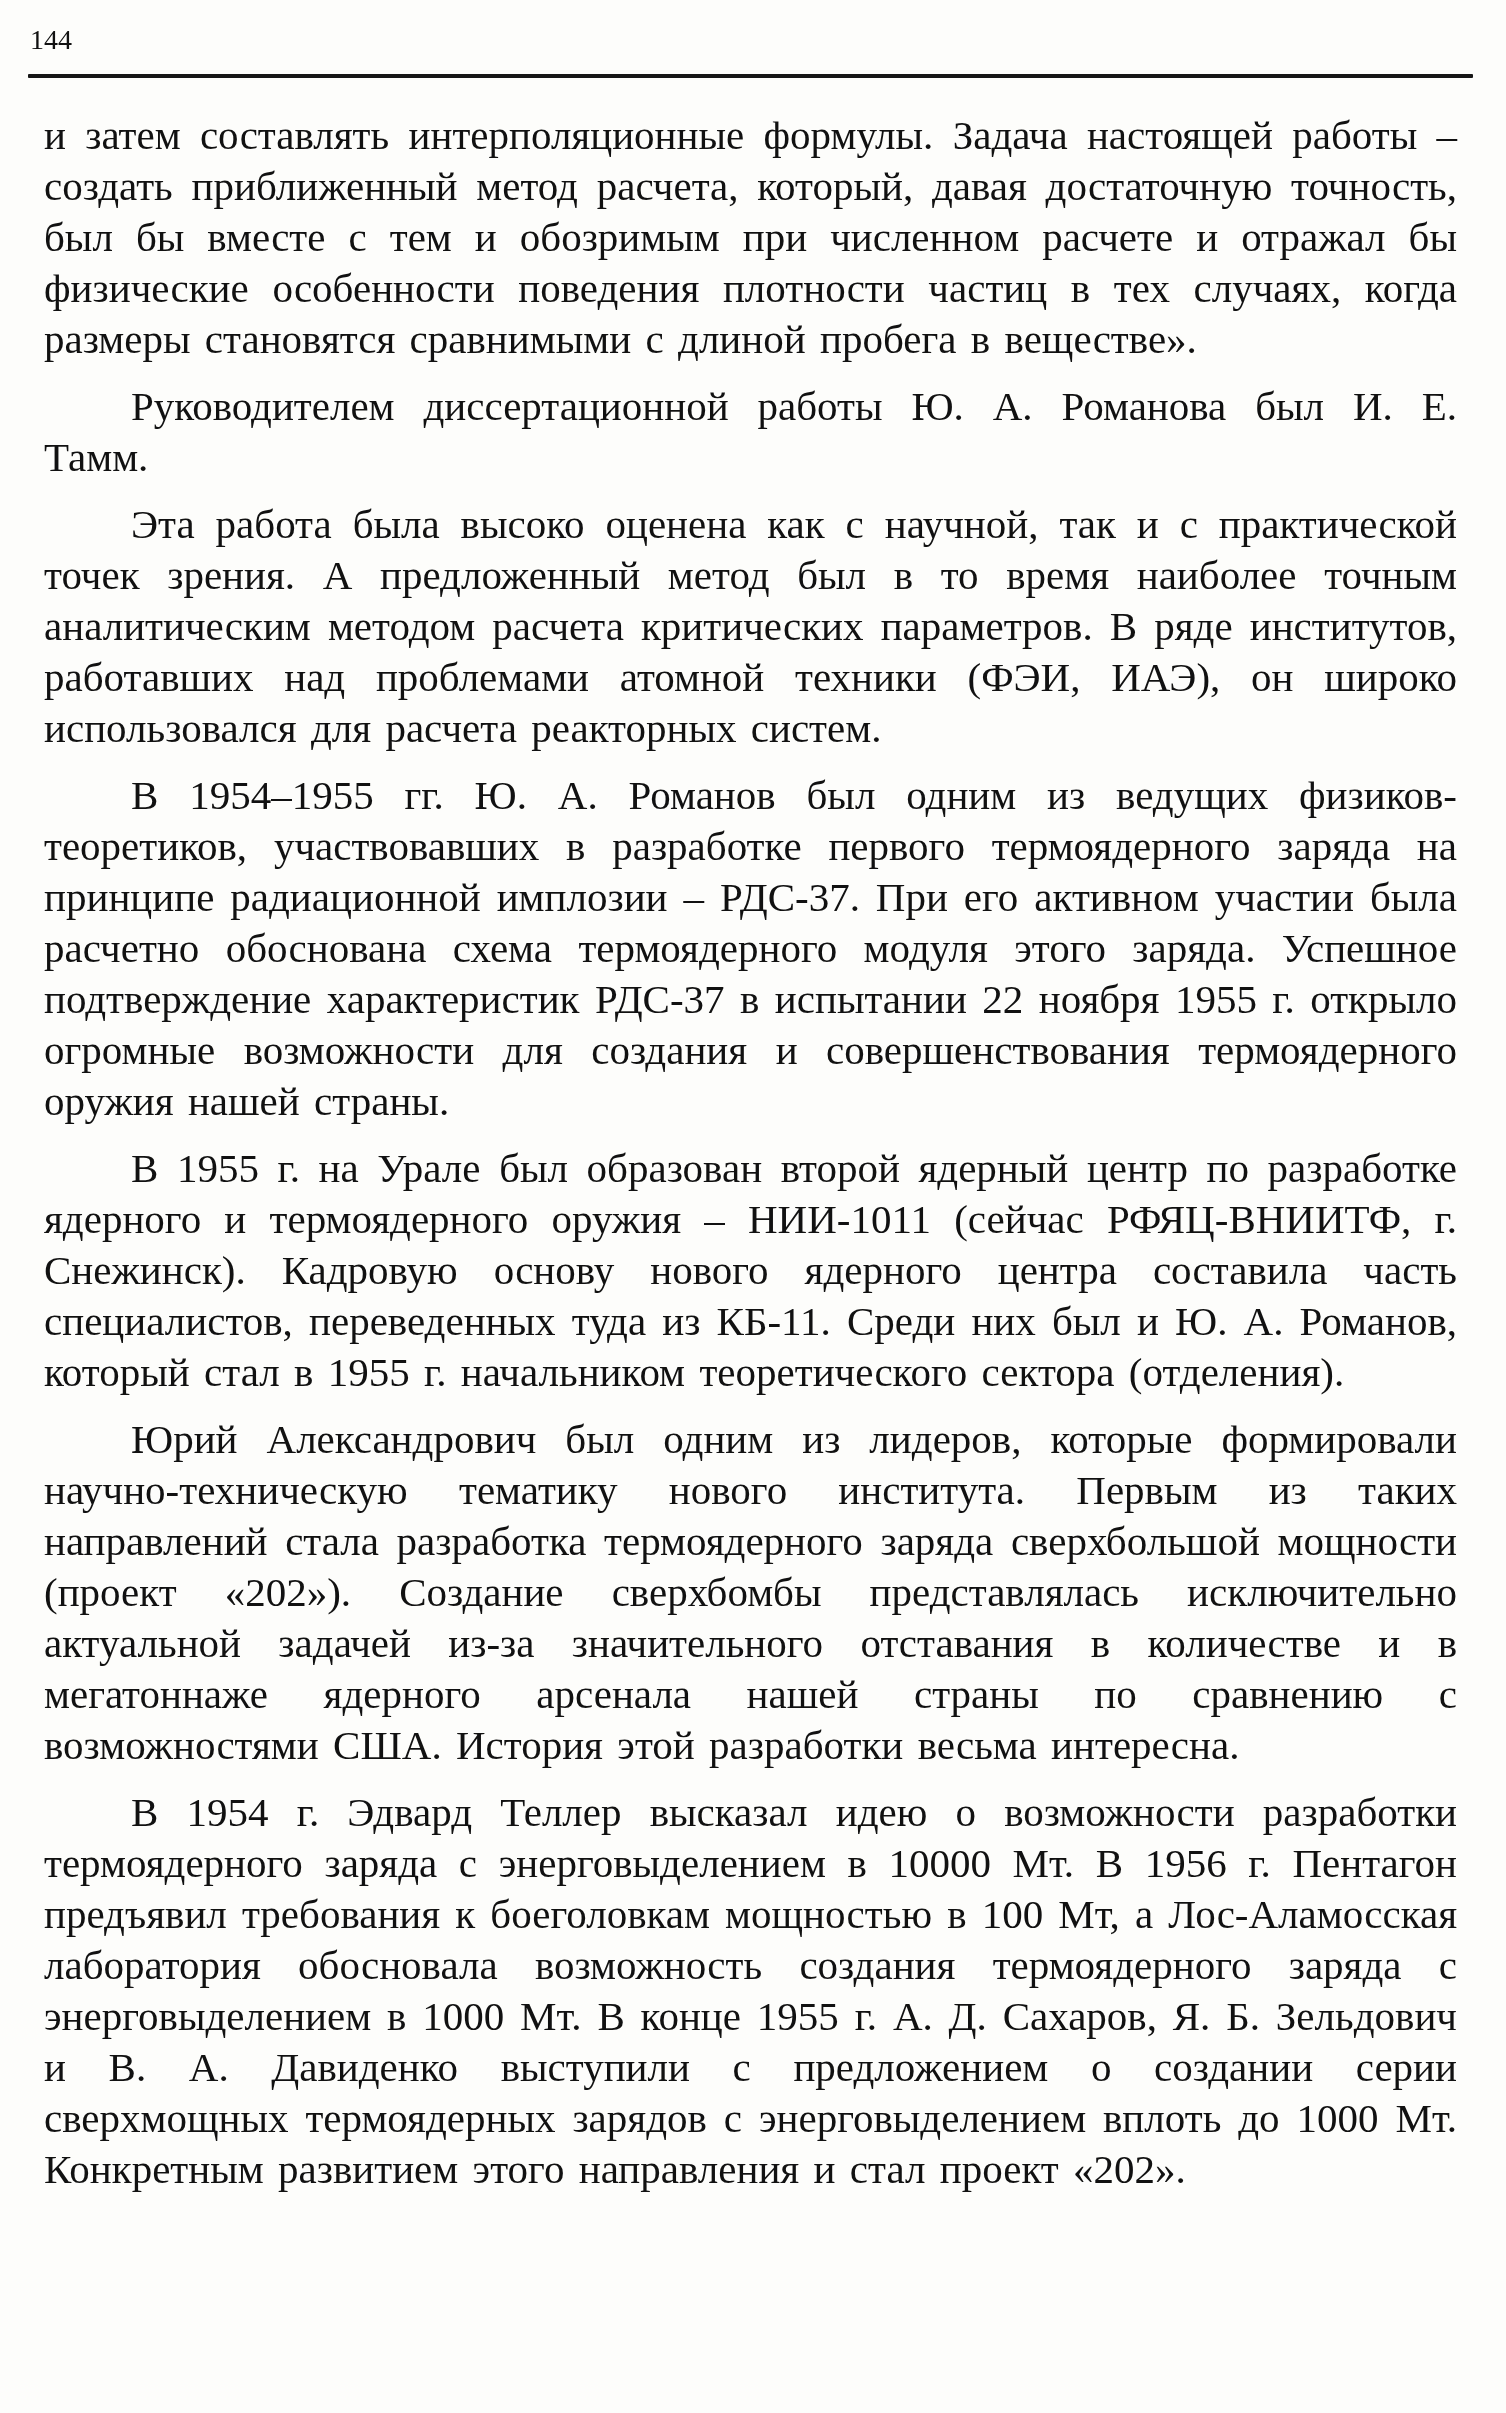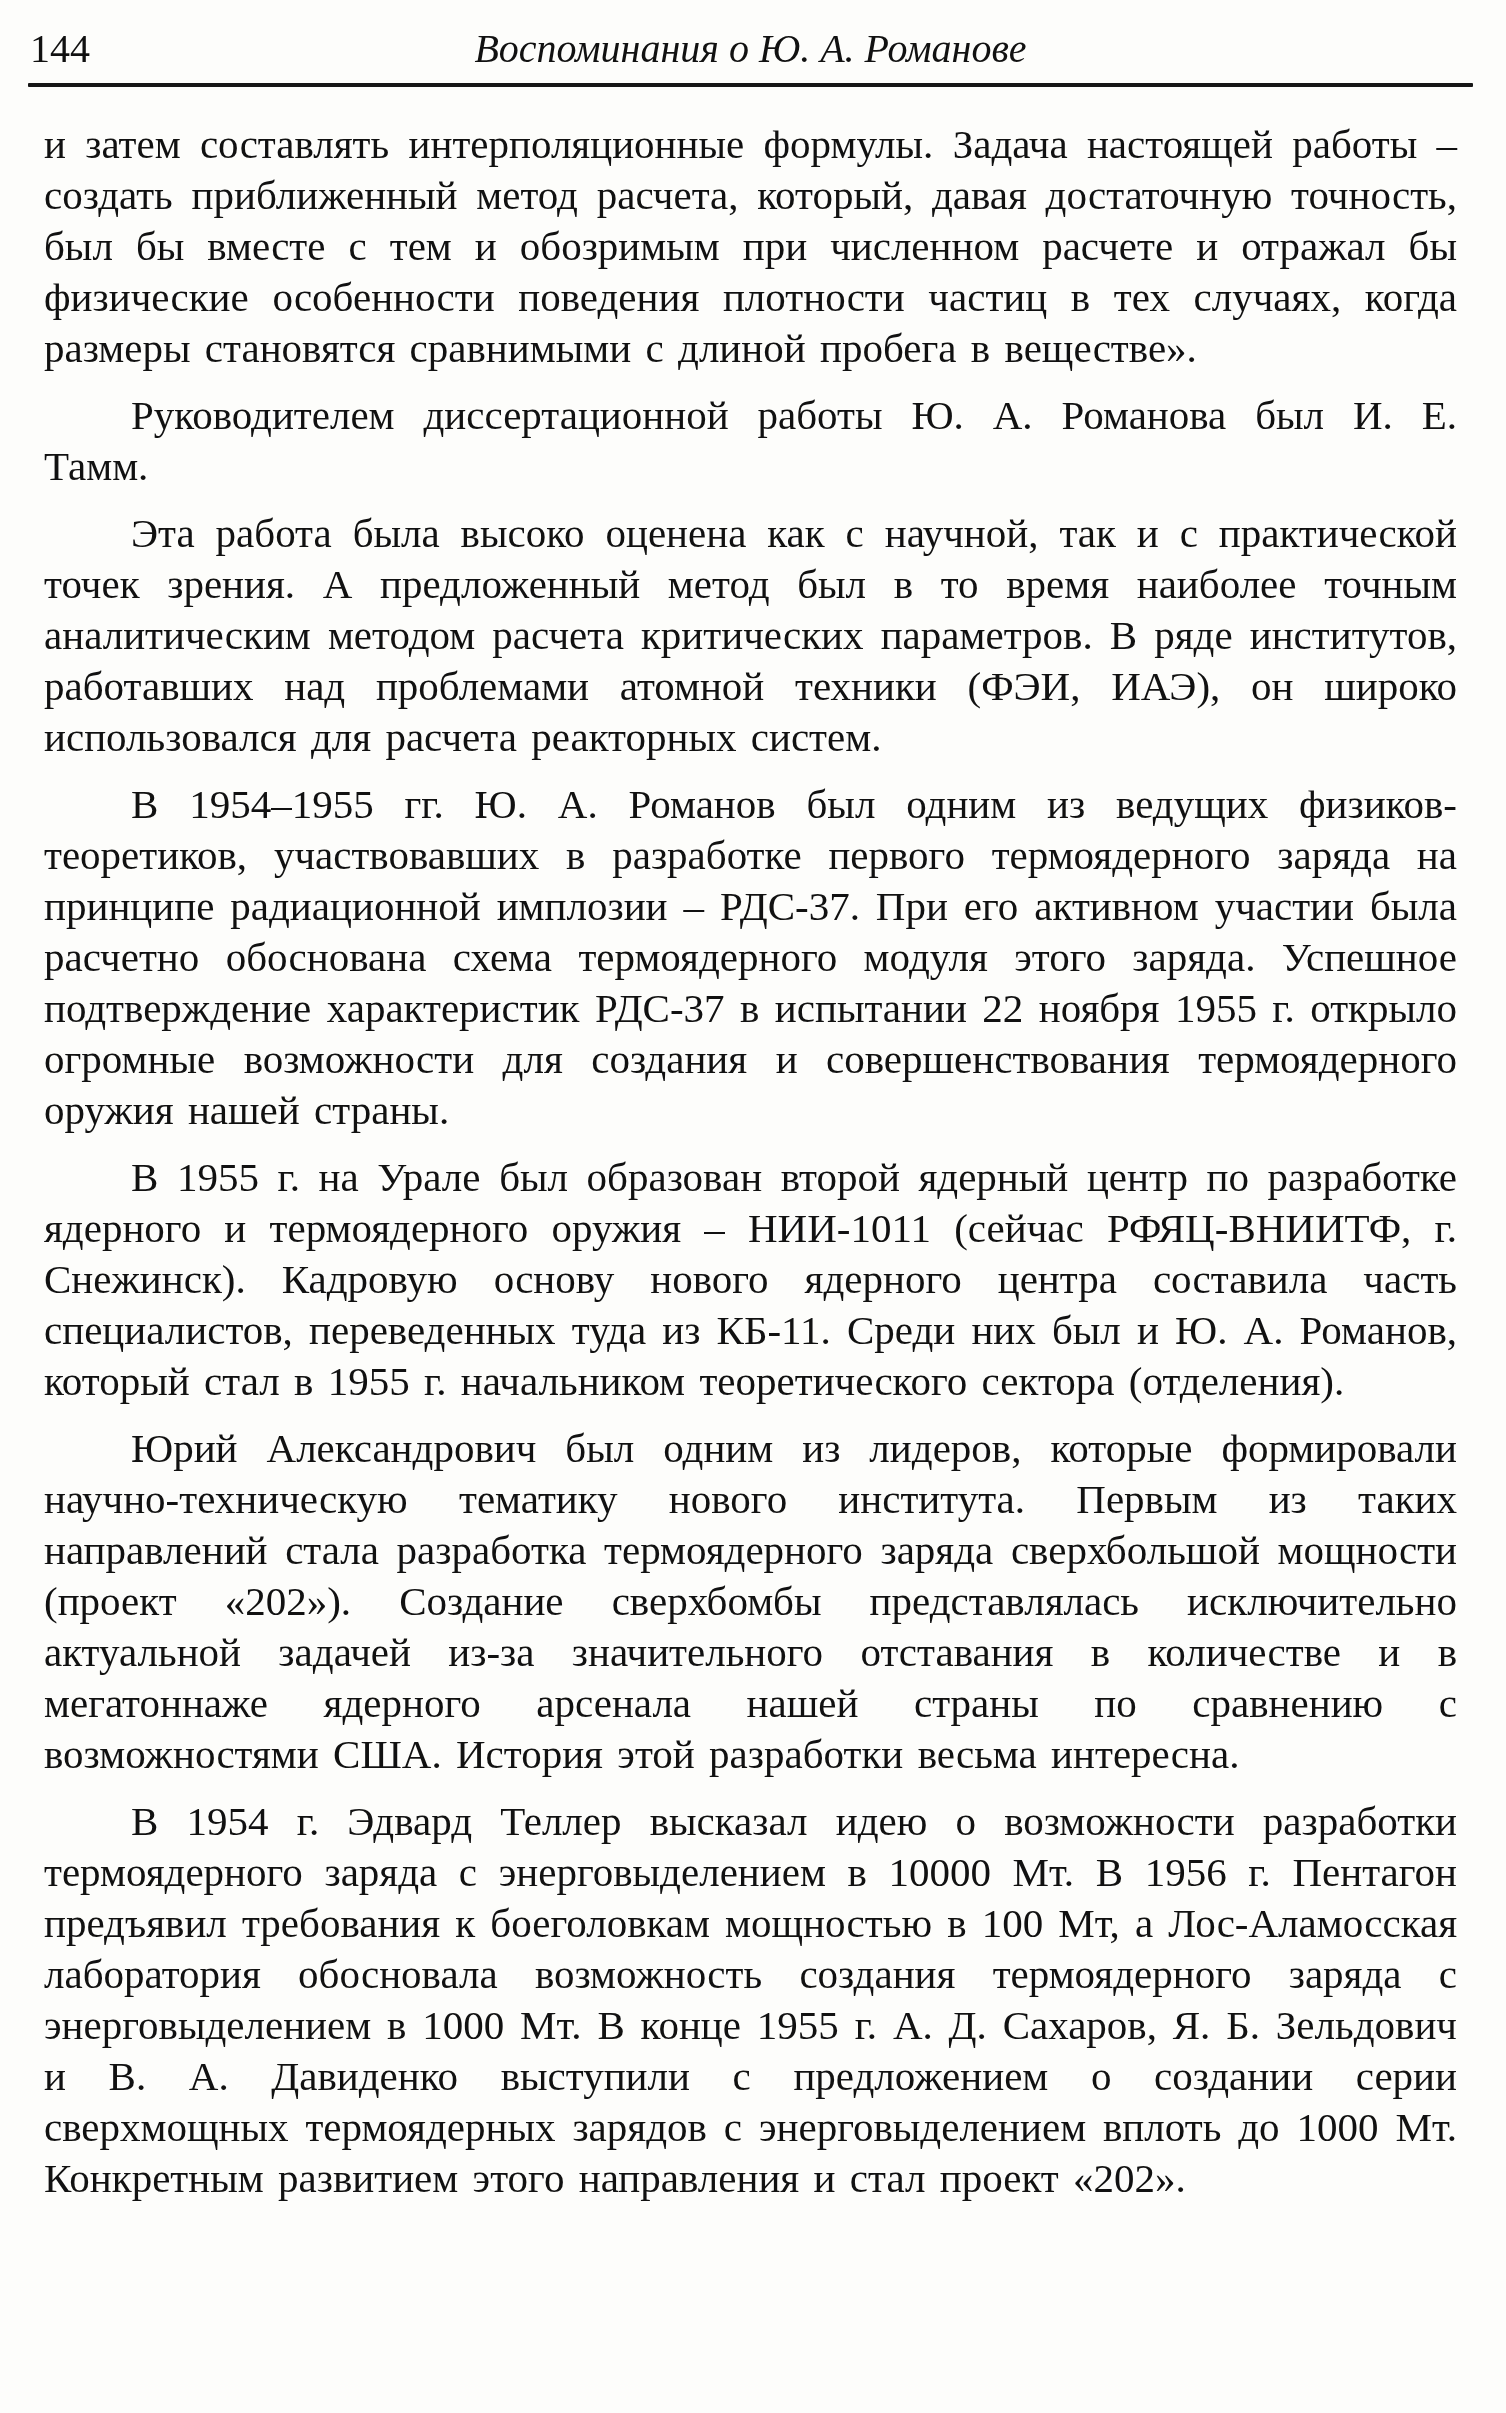--- a/index.html
+++ b/index.html
@@ -15,23 +15,22 @@
     color: #111;
     font-family: "Liberation Serif", "DejaVu Serif", serif;
     box-sizing: border-box;
     padding: 15px 34px 38px 28px;
     position: relative;
     overflow: hidden;
   }
   .page-header {
     position: relative;
     height: 55px;
-    font-size: 40px;
+    font-size: 28px;
     line-height: 49px;
-    margin-top: 9px;
   }
   .page-number {
     position: absolute;
     left: 1.9px;
     top: 0;
   }
   .running-title {
     position: absolute;
     left: 0;
     right: 0;
@@ -69,21 +68,20 @@
     word-spacing: 0.05em;
   }
 </style>
 </head>
 <body>
 
 <div class="page">
 
   <header class="page-header">
     <span class="page-number">144</span>
-    <span class="running-title">Воспоминания о Ю. А. Романове</span>
   </header>
 
   <div class="header-rule"></div>
 
   <main class="body-text">
 
     <p class="para no-indent">и затем составлять интерполяционные формулы. Задача настоящей работы – создать приближенный метод расчета, который, давая достаточную точность, был бы вместе с тем и обозримым при численном расчете и отражал бы физические особенности поведения плотности частиц в тех случаях, когда размеры становятся сравнимыми с длиной пробега в веществе».</p>
 
     <p class="para">Руководителем диссертационной работы Ю. А. Романова был И. Е. Тамм.</p>
 

